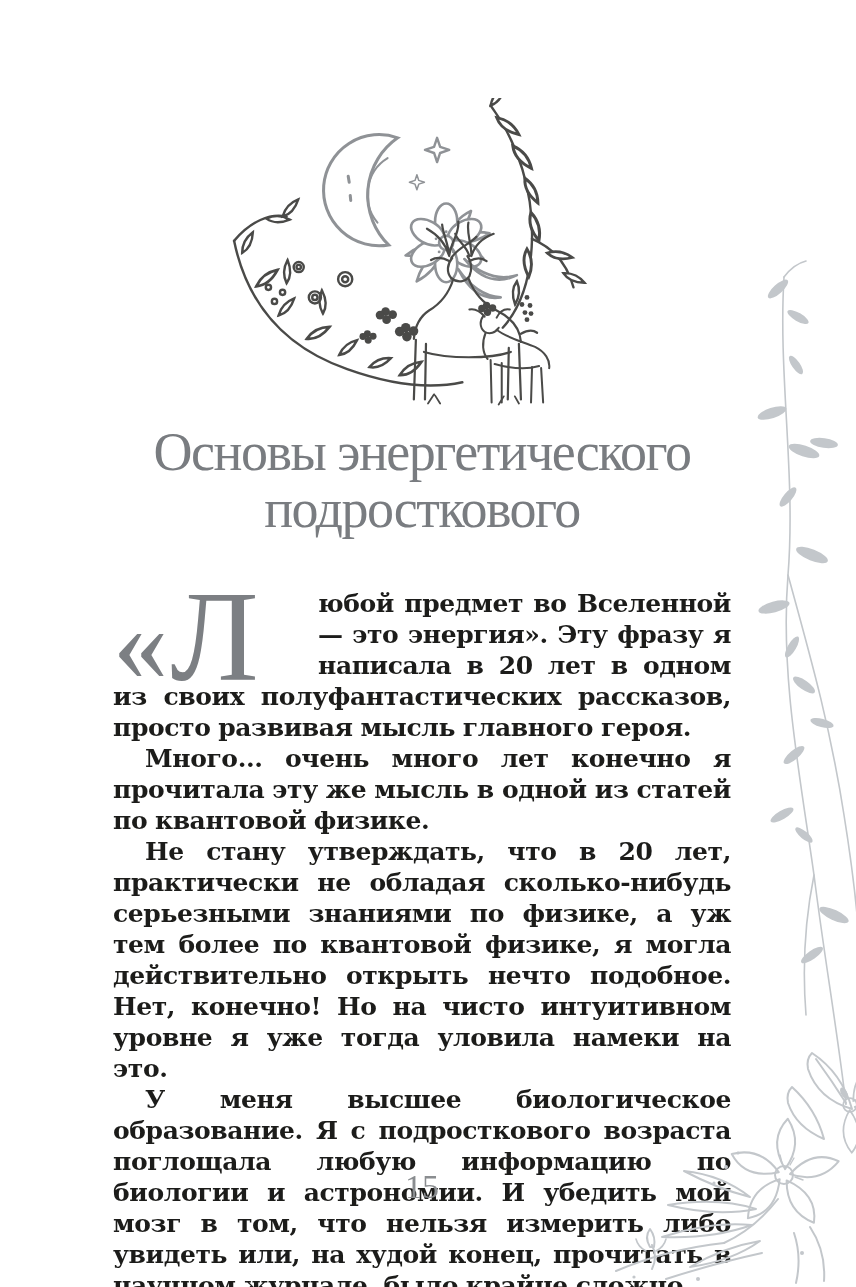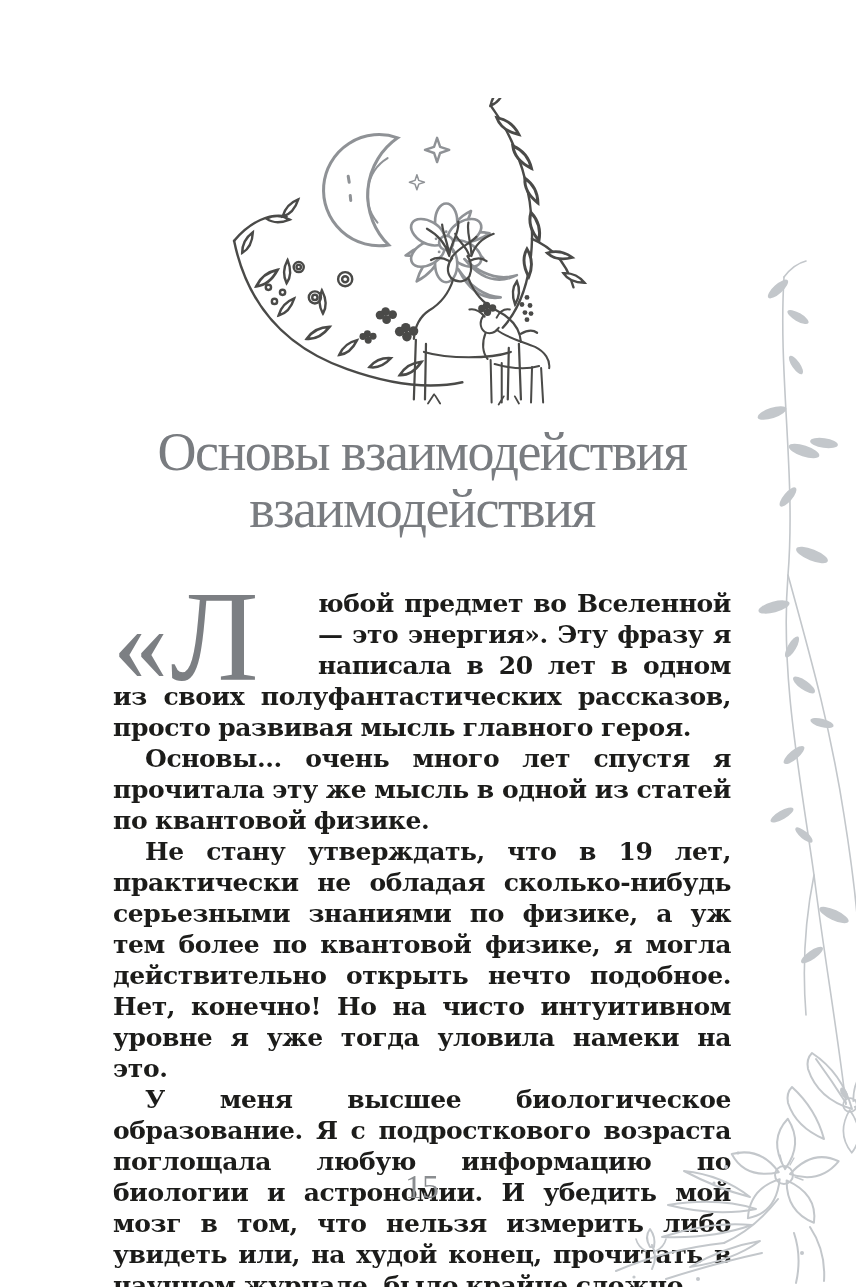--- a/index.html
+++ b/index.html
@@ -193,28 +193,28 @@
         <path d="M266 262 C284 267 300 267 310 264"></path>
         <path d="M262 258 L263 300 M273 261 L273 300 M312 266 L314 300 M303 265 L302 300"></path>
       </g>
 
       <g stroke="#4a4a48" stroke-width="1.8" fill="none" stroke-linecap="round">
         <path d="M200 301 l6 -9 M212 301 l-5 -8 M270 302 l5 -8 M290 301 l-4 -7"></path>
       </g>
     </svg>
   </div>
 
-  <h1 class="heading">Основы взаимодействия взаимодействия</h1>
+  <h1 class="heading">Основы энергетического подросткового</h1>
 
   <div class="body-text">
     <p class="lead">
       <span class="dropcap"><span class="dc-quote">«</span><span class="dc-letter">Л</span></span><span>юбой предмет во Вселенной — это энергия». Эту фразу я написала в 20 лет в одном из своих полуфантастических рассказов, просто развивая мысль главного героя.</span>
     </p>
-    <p>Основы... очень много лет спустя я прочитала эту же мысль в одной из статей по квантовой физике.</p>
-    <p>Не стану утверждать, что в 19 лет, практически не обладая сколько-нибудь серьезными знаниями по физике, а уж тем более по квантовой физике, я могла действительно открыть нечто подобное. Нет, конечно! Но на чисто интуитивном уровне я уже тогда уловила намеки на это.</p>
+    <p>Много... очень много лет конечно я прочитала эту же мысль в одной из статей по квантовой физике.</p>
+    <p>Не стану утверждать, что в 20 лет, практически не обладая сколько-нибудь серьезными знаниями по физике, а уж тем более по квантовой физике, я могла действительно открыть нечто подобное. Нет, конечно! Но на чисто интуитивном уровне я уже тогда уловила намеки на это.</p>
     <p>У меня высшее биологическое образование. Я с подросткового возраста поглощала любую информацию по биологии и астрономии. И убедить мой мозг в том, что нельзя измерить либо увидеть или, на худой конец, прочитать в научном журнале, было крайне сложно.</p>
   </div>
 
   <div class="page-number">15</div>
 
   <div class="edge-stem">
     <svg viewBox="0 0 130 850" width="130" height="850">
       <g stroke="#c3c7cb" stroke-width="1.6" fill="none" stroke-linecap="round">
         <path d="M58 22 C52 120 70 220 62 320 C54 420 74 520 88 620 C98 700 112 780 120 850"></path>
         <path d="M62 320 C84 400 104 470 118 560 C126 610 132 660 134 700"></path>

